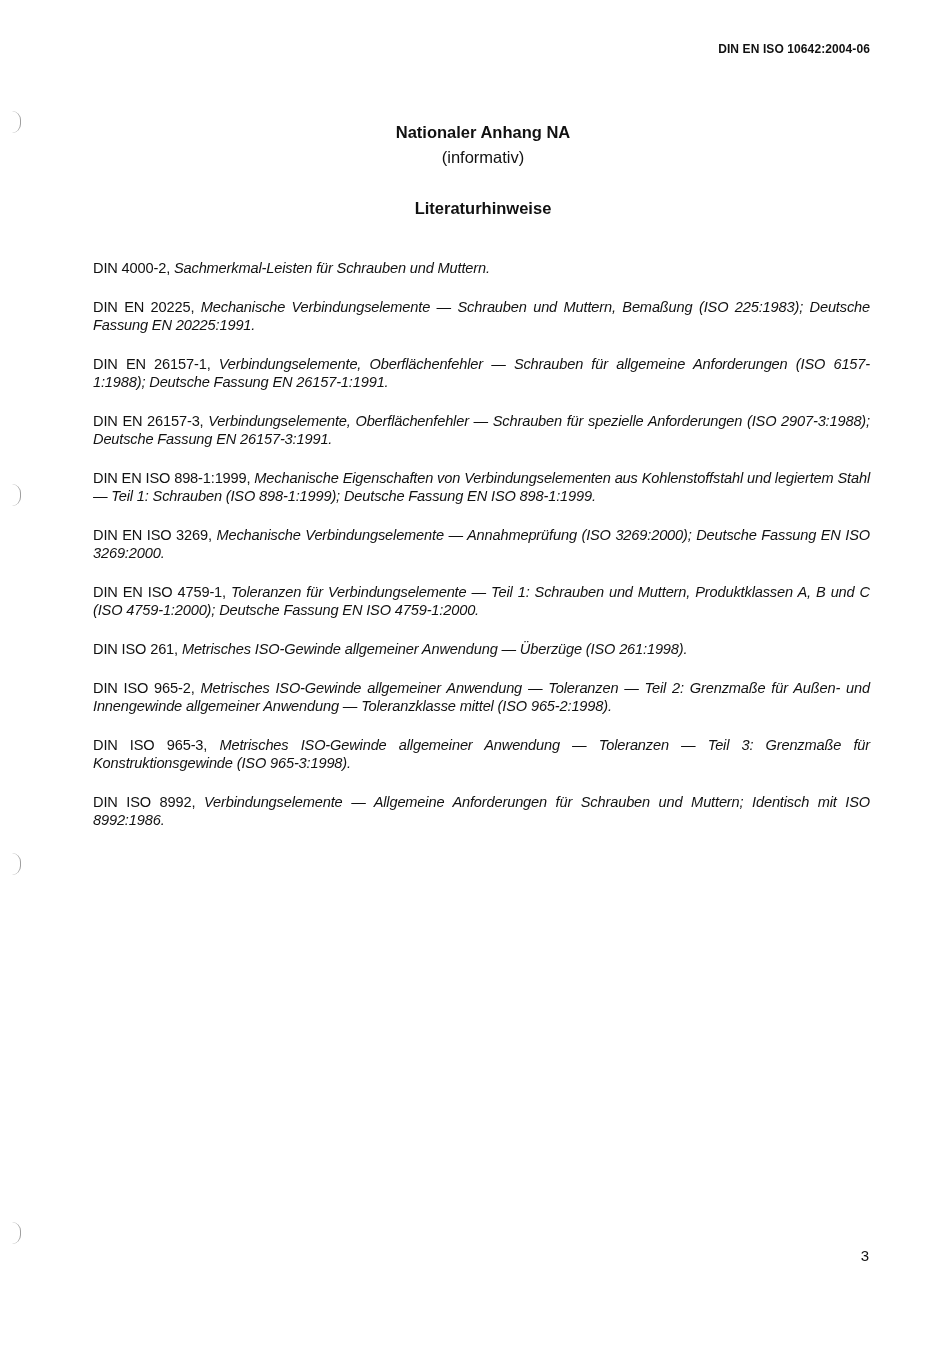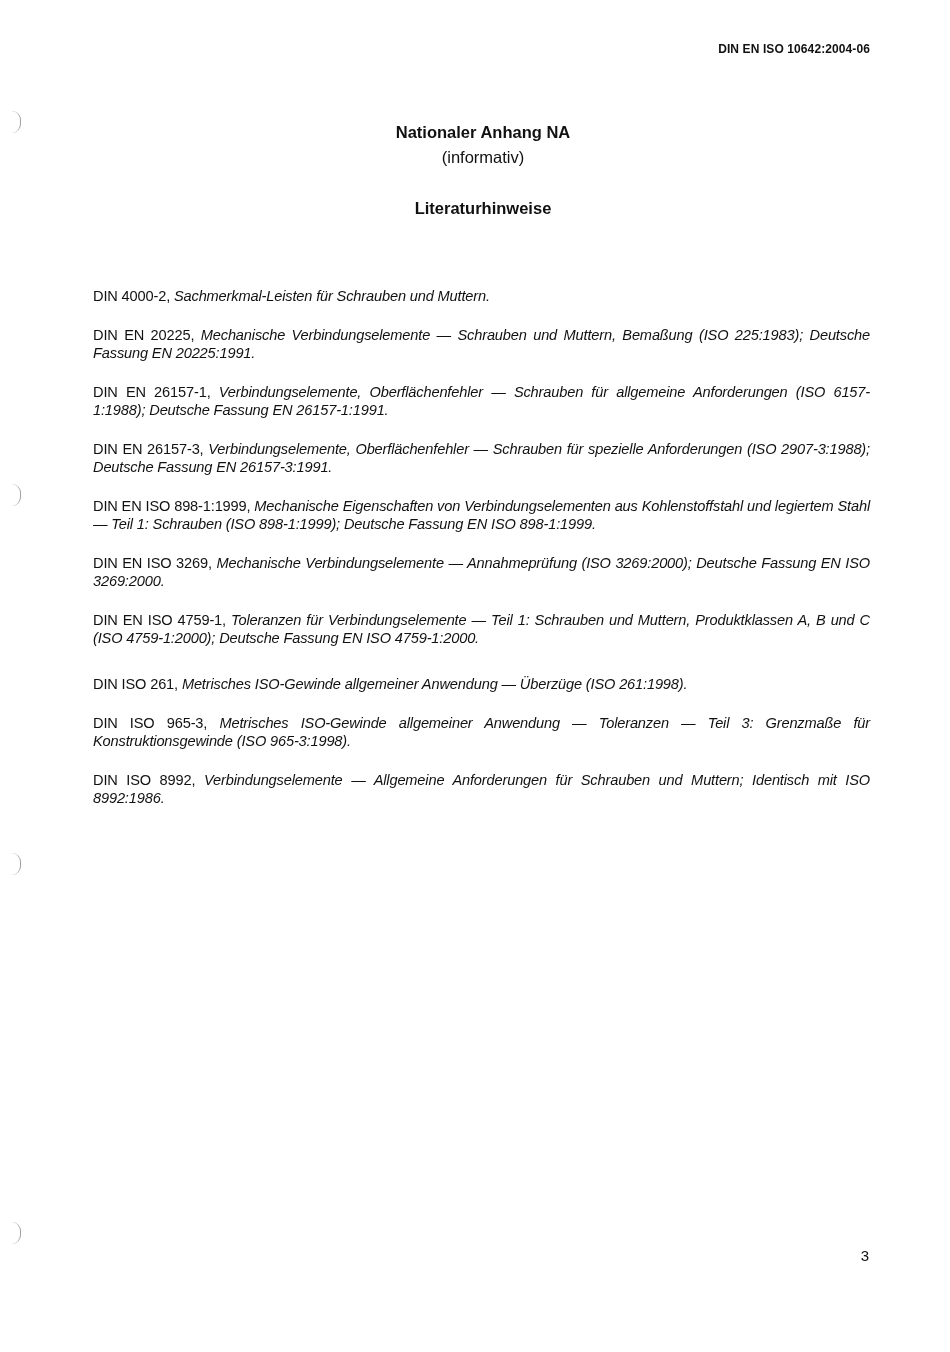--- a/index.html
+++ b/index.html
@@ -60,21 +60,20 @@
     }
     .ref {
       font-size: 14.6px;
       line-height: 18px;
       text-align: justify;
       margin: 0 0 21px 0;
       letter-spacing: -0.15px;
     }
     .ref-single {
       text-align: left;
-      margin-top: 28px;
     }
     .ref .title {
       font-style: italic;
     }
     .page-number {
       position: absolute;
       top: 1247px;
       right: 81px;
       font-size: 15px;
     }
@@ -122,20 +121,23 @@
   <li class="ref">
     <span>DIN EN ISO 3269, </span><span class="title">Mechanische Verbindungselemente — Annahmeprüfung (ISO 3269:2000); Deutsche Fassung EN ISO 3269:2000.</span>
   </li>
   <li class="ref">
     <span>DIN EN ISO 4759-1, </span><span class="title">Toleranzen für Verbindungselemente — Teil 1: Schrauben und Muttern, Produktklassen A, B und C (ISO 4759-1:2000); Deutsche Fassung EN ISO 4759-1:2000.</span>
   </li>
   <li class="ref ref-single">
     <span>DIN ISO 261, </span><span class="title">Metrisches ISO-Gewinde allgemeiner Anwendung — Überzüge (ISO 261:1998).</span>
   </li>
   <li class="ref">
+    <span>DIN ISO 965-2, </span><span class="title">Metrisches ISO-Gewinde allgemeiner Anwendung — Toleranzen — Teil 2: Grenzmaße für Außen- und Innengewinde allgemeiner Anwendung — Toleranzklasse mittel (ISO 965-2:1998).</span>
+  </li>
+  <li class="ref">
     <span>DIN ISO 965-3, </span><span class="title">Metrisches ISO-Gewinde allgemeiner Anwendung — Toleranzen — Teil 3: Grenzmaße für Konstruktionsgewinde (ISO 965-3:1998).</span>
   </li>
   <li class="ref">
     <span>DIN ISO 8992, </span><span class="title">Verbindungselemente — Allgemeine Anforderungen für Schrauben und Muttern; Identisch mit ISO 8992:1986.</span>
   </li>
 </ul>
 
 <div class="page-number">3</div>
 
 </body></html>

